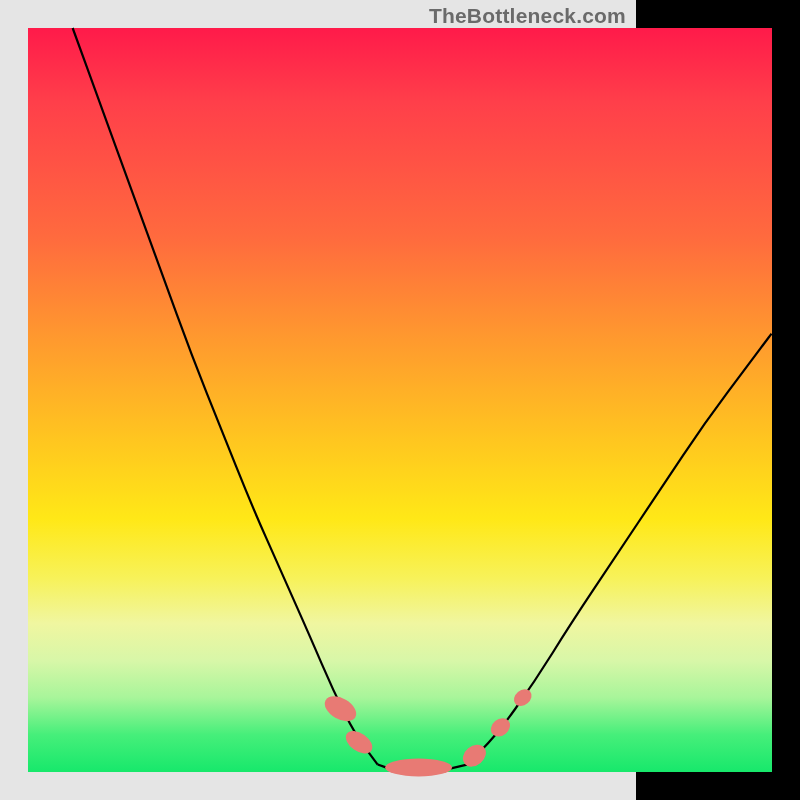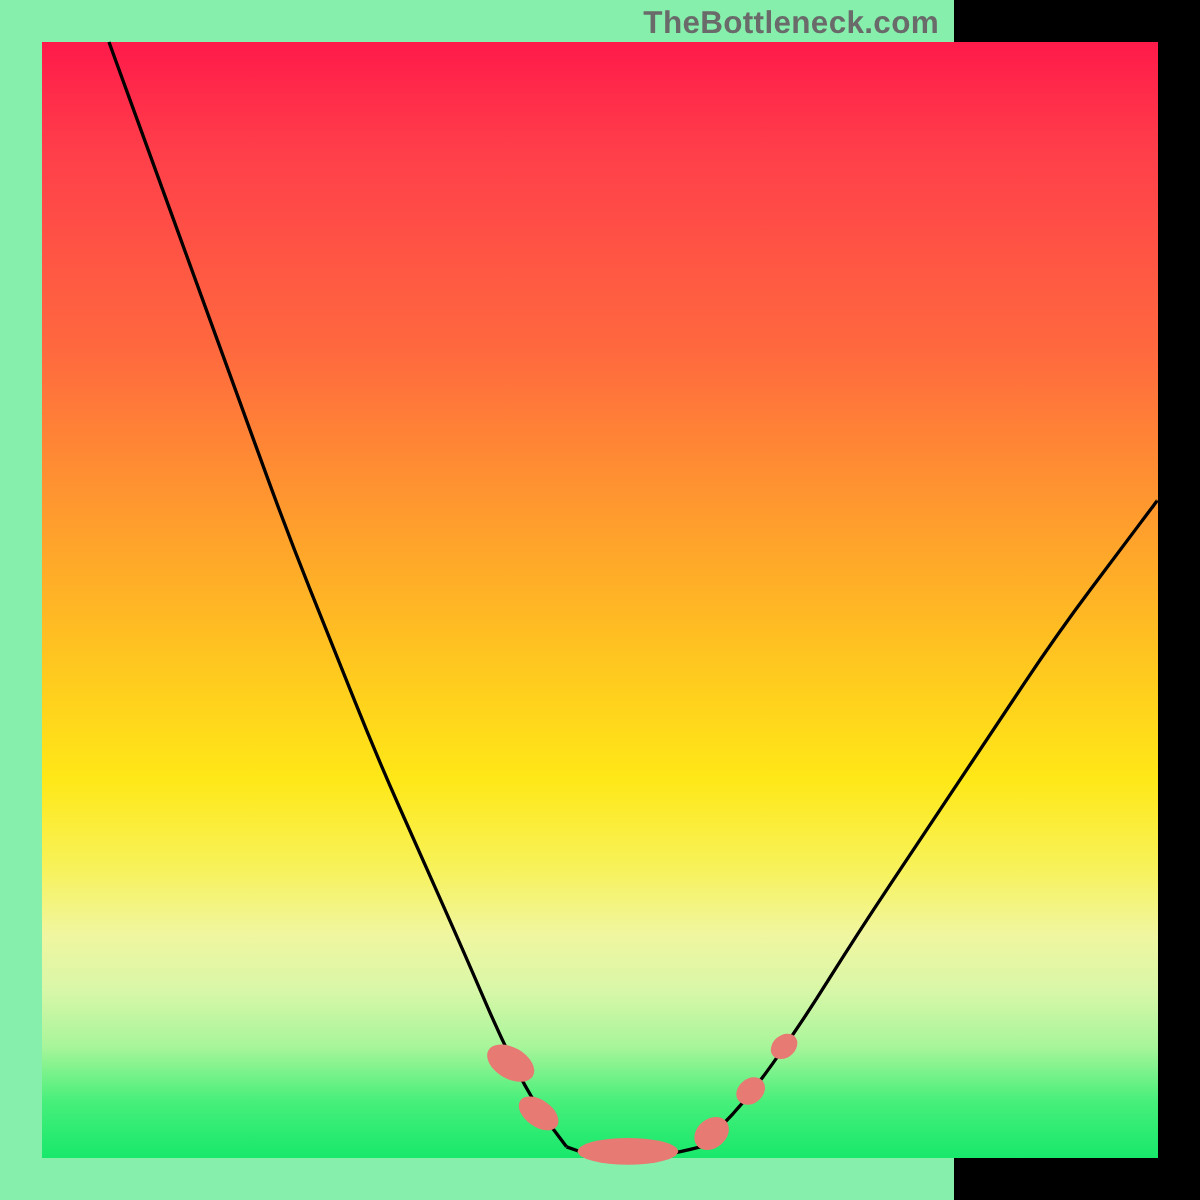--- a/index.html
+++ b/index.html
@@ -7,21 +7,21 @@
     padding: 0;
     width: 800px;
     height: 800px;
     background: #000;
     overflow: hidden;
   }
   .outer {
     position: relative;
     width: 636px;
     height: 800px;
-    background: #86efac;
+    background: #e5e5e5;
   }
   .plot-area {
     position: absolute;
     left: 28px;
     top: 28px;
     width: 744px;
     height: 744px;
     
     background: linear-gradient(to bottom,
       #ff1a4a 0%,

